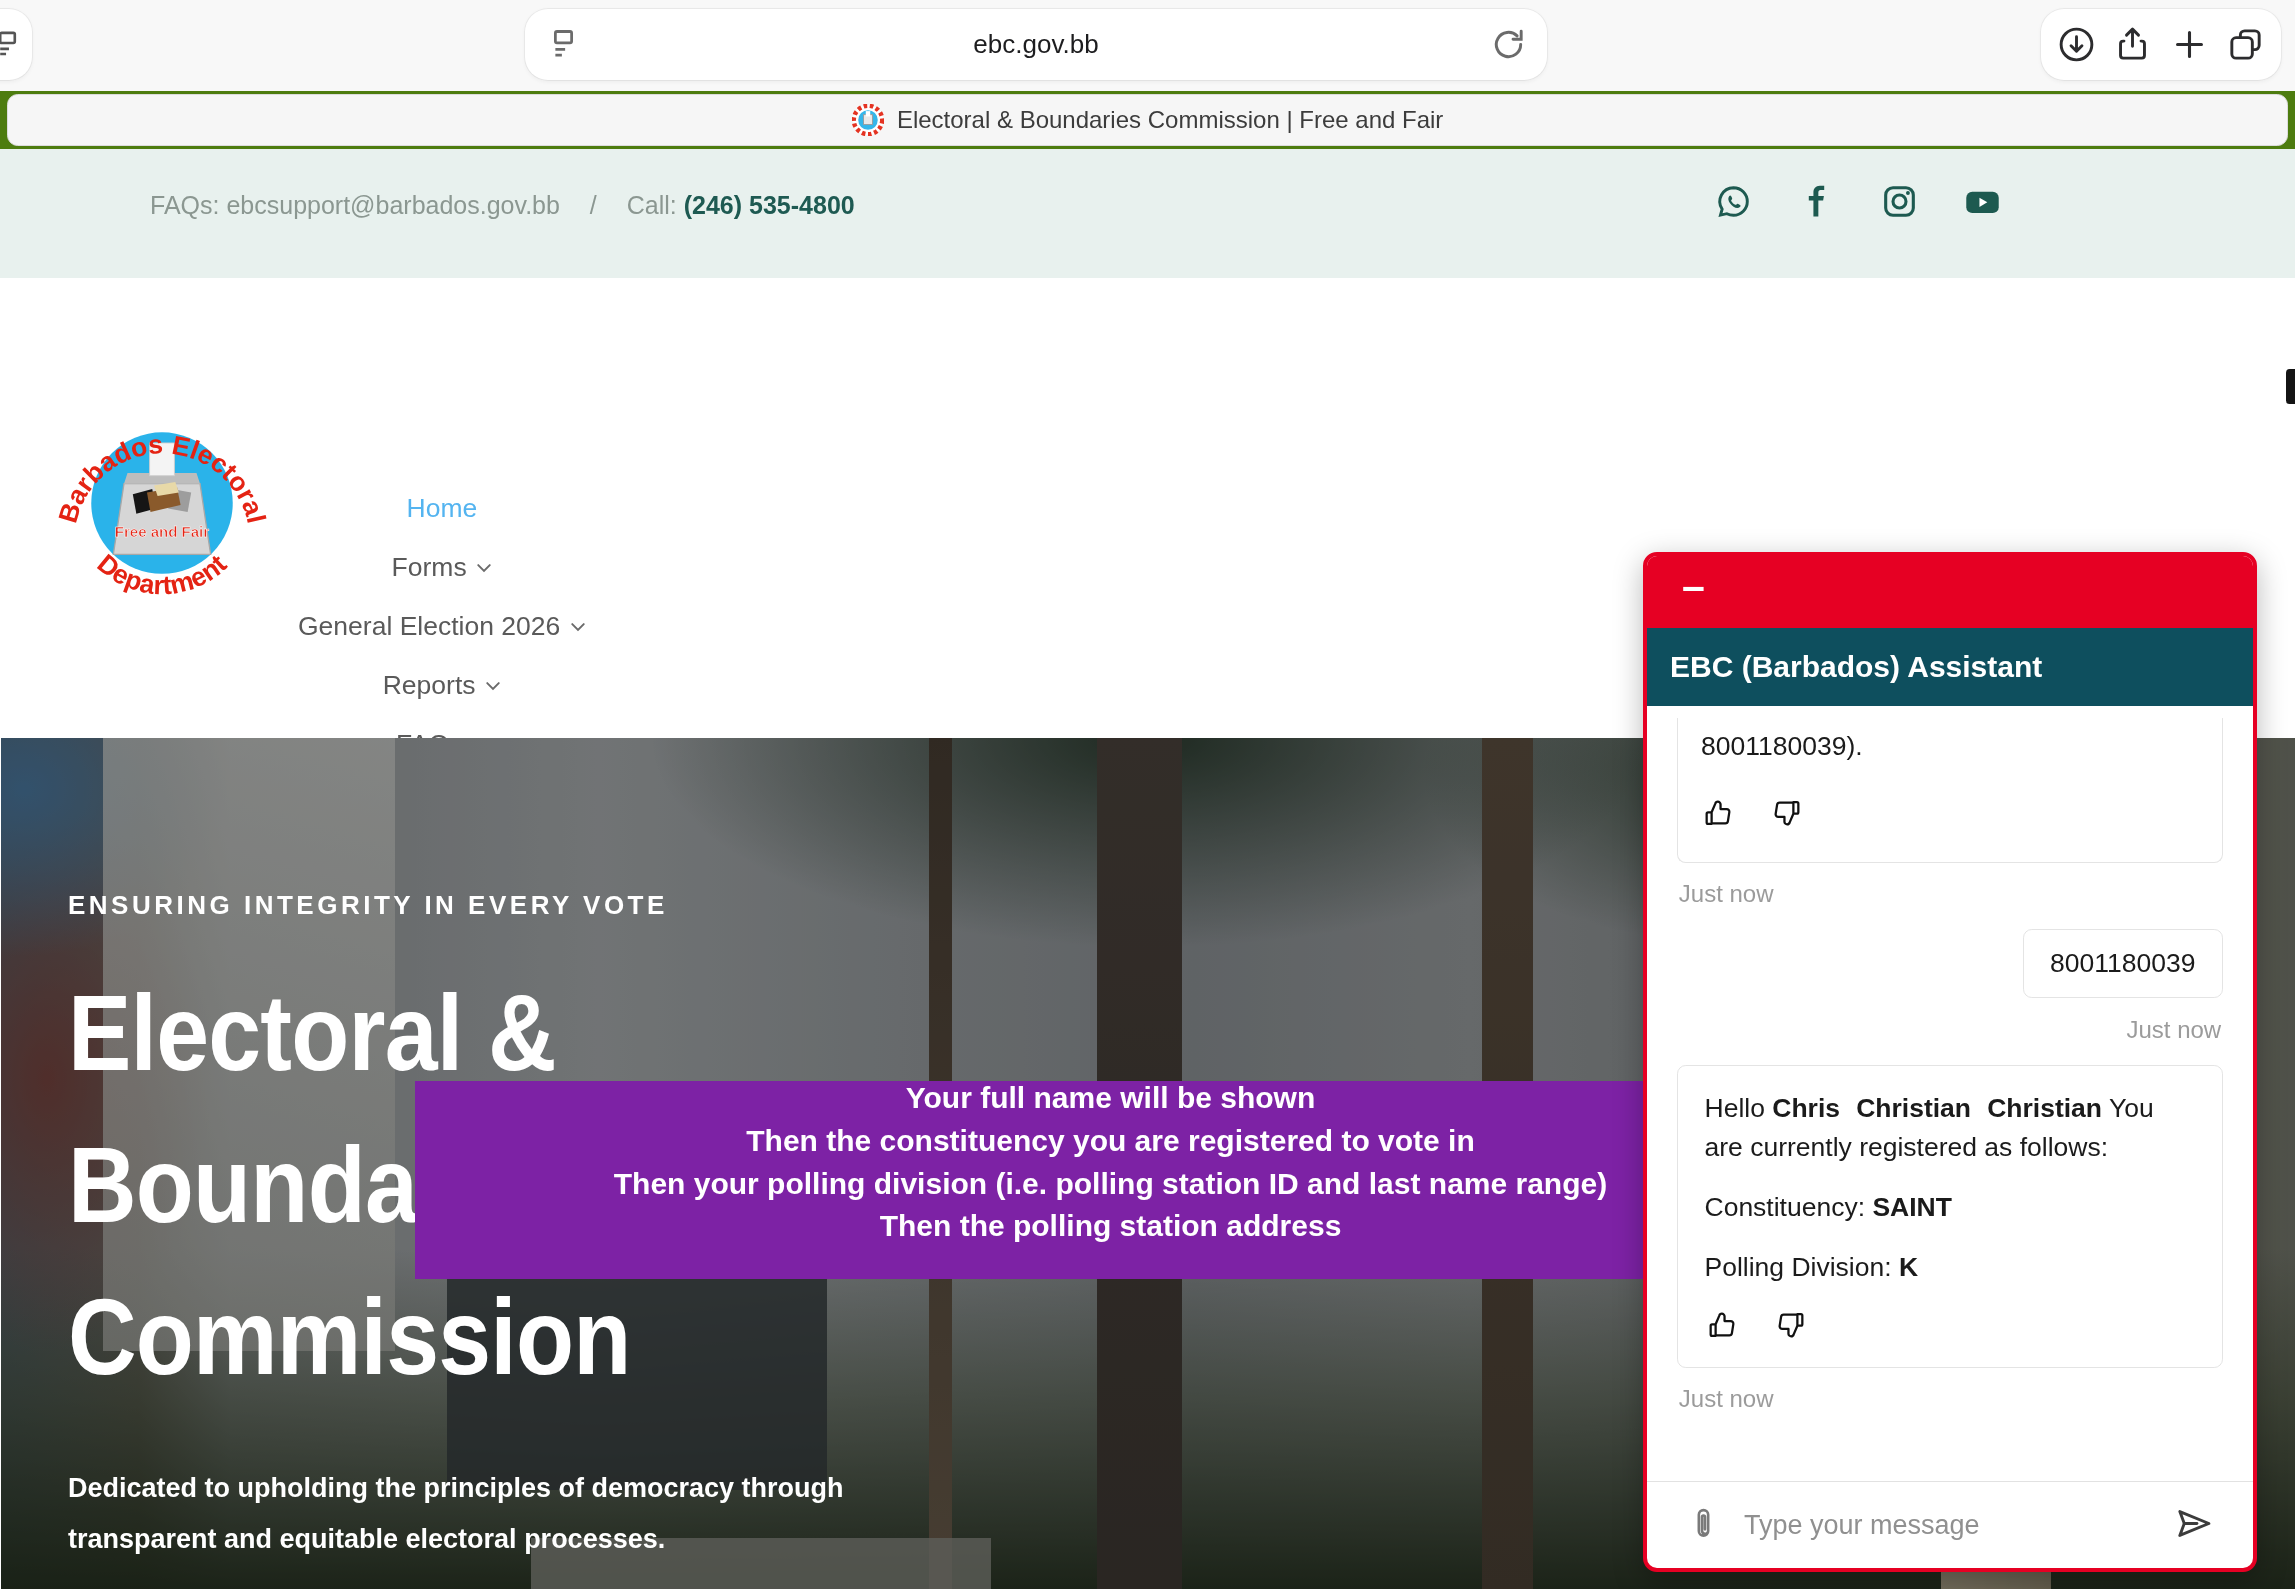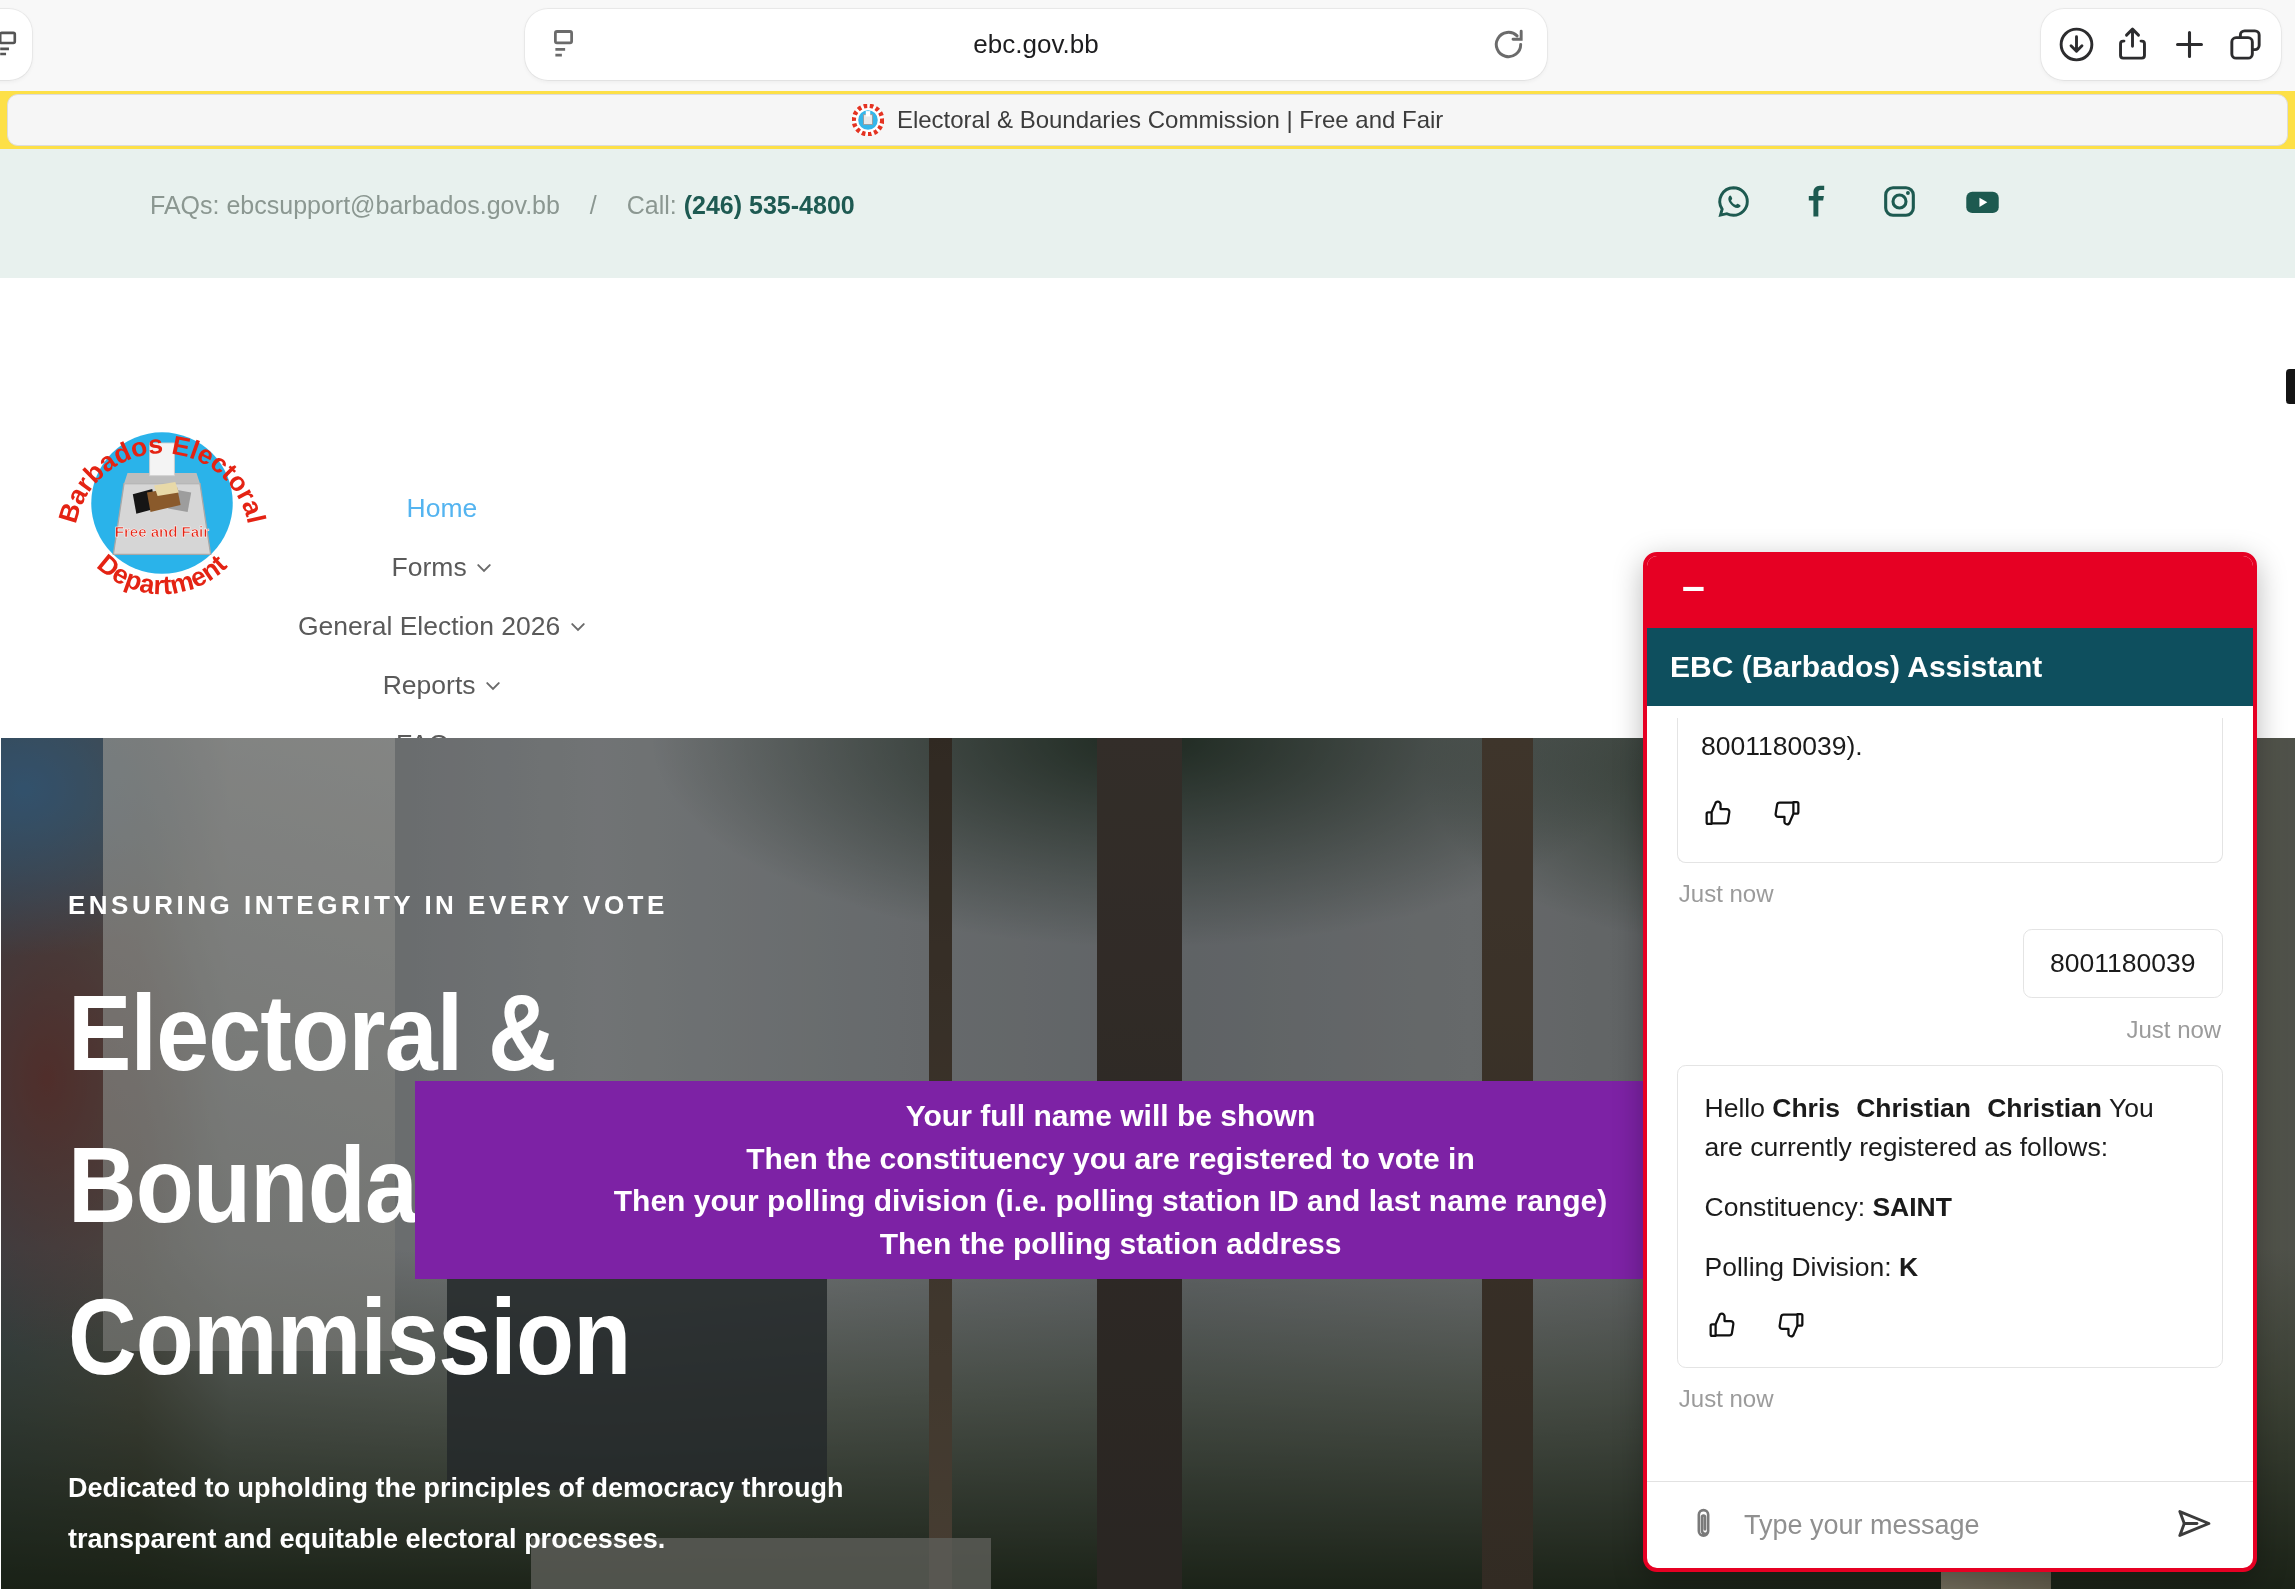--- a/index.html
+++ b/index.html
@@ -12,21 +12,21 @@
   .pill { position:absolute; background:#fff; border-radius:23px;
           box-shadow:0 0 0 0.9px rgba(0,0,0,.05), 0 1.8px 4.4px rgba(0,0,0,.05); }
   .side-pill { left:-46px; top:8.8px; width:78px; height:71px; display:flex; align-items:center; justify-content:flex-end; padding-right:7px; color:#555; }
   .url-pill { left:525px; top:8.8px; width:1022px; height:71px; display:flex; align-items:center; justify-content:center; }
   .url-pill .reader { position:absolute; left:19.4px; top:16px; }
   .url-pill .reload { position:absolute; right:19.4px; top:16px; }
   .url-text { font-size:26px; color:#1d1d1f; }
   .actions-pill { left:2041px; top:8.8px; width:240px; height:71px; display:flex; align-items:center; justify-content:space-evenly; }
   .chrome svg { display:block; }
 
-  .tabbar { position:absolute; left:0; top:91px; width:100%; height:58px; background:#fde047; }
+  .tabbar { position:absolute; left:0; top:91px; width:100%; height:58px; background:#4d7c0f; }
   .tab { position:absolute; left:7px; right:7px; top:2.7px; bottom:2.7px; background:#f6f6f6;
          border:0.9px solid #dcdcdc; border-radius:10.6px; display:flex; align-items:center;
          justify-content:center; gap:13.3px; }
   .tab-title { font-size:24px; color:#3c3c3c; }
 
   
   .mint { position:absolute; left:0; top:149px; width:100%; height:129px; background:#e8f1ee; }
   .contact { position:absolute; left:150px; top:42px; font-size:25px; color:#8b9791; }
   .contact .sep { margin:0 23px; }
   .phone { color:#1e5a52; font-weight:bold; }
@@ -64,21 +64,21 @@
 
   .eyebrow { position:absolute; left:67px; top:152px; color:#fff; font-size:26px; font-weight:600;
              letter-spacing:3.5px; z-index:2; }
   .big-title { position:absolute; left:67px; top:219px; z-index:2; color:#fff; font-weight:700;
                font-size:108px; line-height:152px; letter-spacing:-0.9px;
                transform:scaleX(.88); transform-origin:left top; }
   .subtitle { position:absolute; left:67px; top:725px; width:849px; color:#fff; font-weight:700;
               font-size:27px; line-height:51px; z-index:2; }
   .purplebox { position:absolute; left:414px; top:343px; width:1391px; height:198px; background:#7d22a5;
                z-index:5; color:#fff; font-weight:700; font-size:30px; display:flex; flex-direction:column;
-               justify-content:center; text-align:center; gap:8.8px; }
+               text-align:center; gap:8.8px; }
 
   
   .chat { position:absolute; left:1643px; top:552px; width:614px; height:1020px; background:#fff;
           border:4.4px solid #e60023; border-radius:14px; z-index:50; overflow:hidden;
           display:flex; flex-direction:column; box-shadow:0 8.8px 30px rgba(0,0,0,.28); }
   .chat-red { flex:none; height:72px; background:#e60023; position:relative; }
   .chat-min { position:absolute; left:35px; top:7px; color:#fff; font-size:41px; font-weight:700; cursor:pointer; line-height:46px;}
   .chat-teal { flex:none; height:78px; background:#0e4f5e; color:#fff; display:flex; align-items:center;
                padding-left:23px; font-size:30px; font-weight:700; }
   .chat-body { flex:1; padding:12px 30px; overflow:hidden; font-size:26.5px; color:#1b1b1b; }

